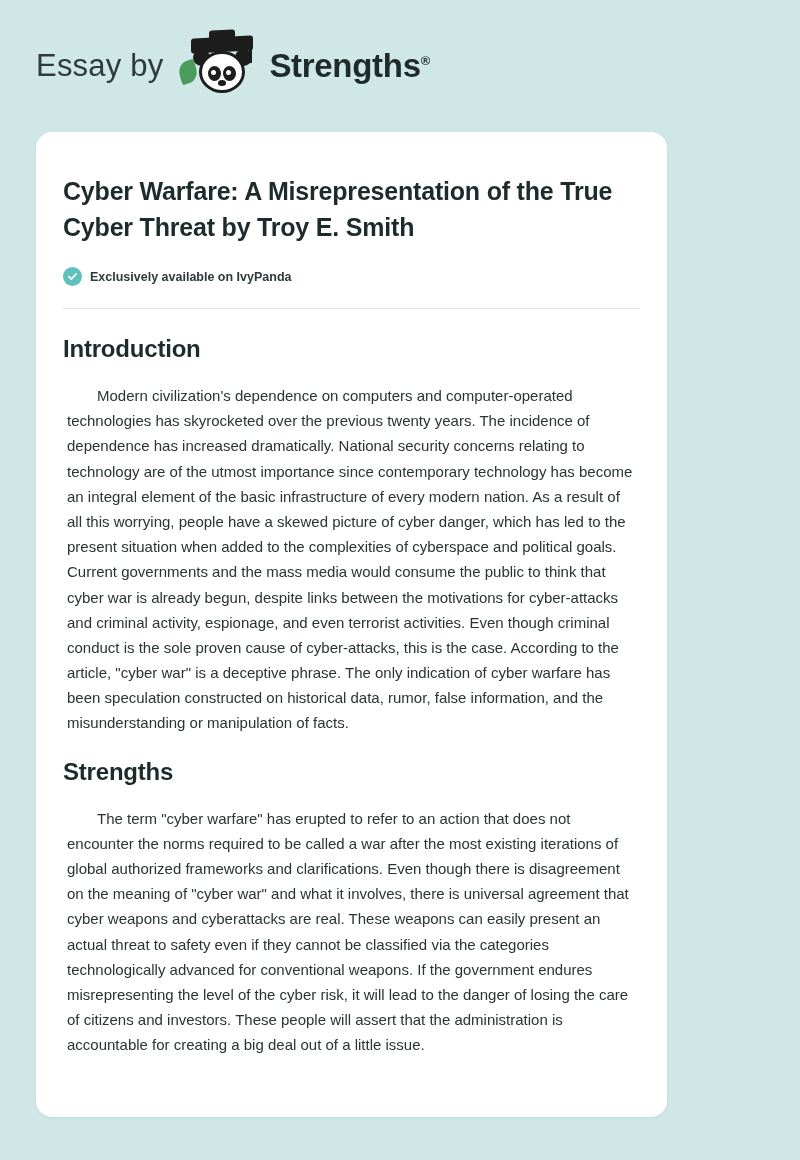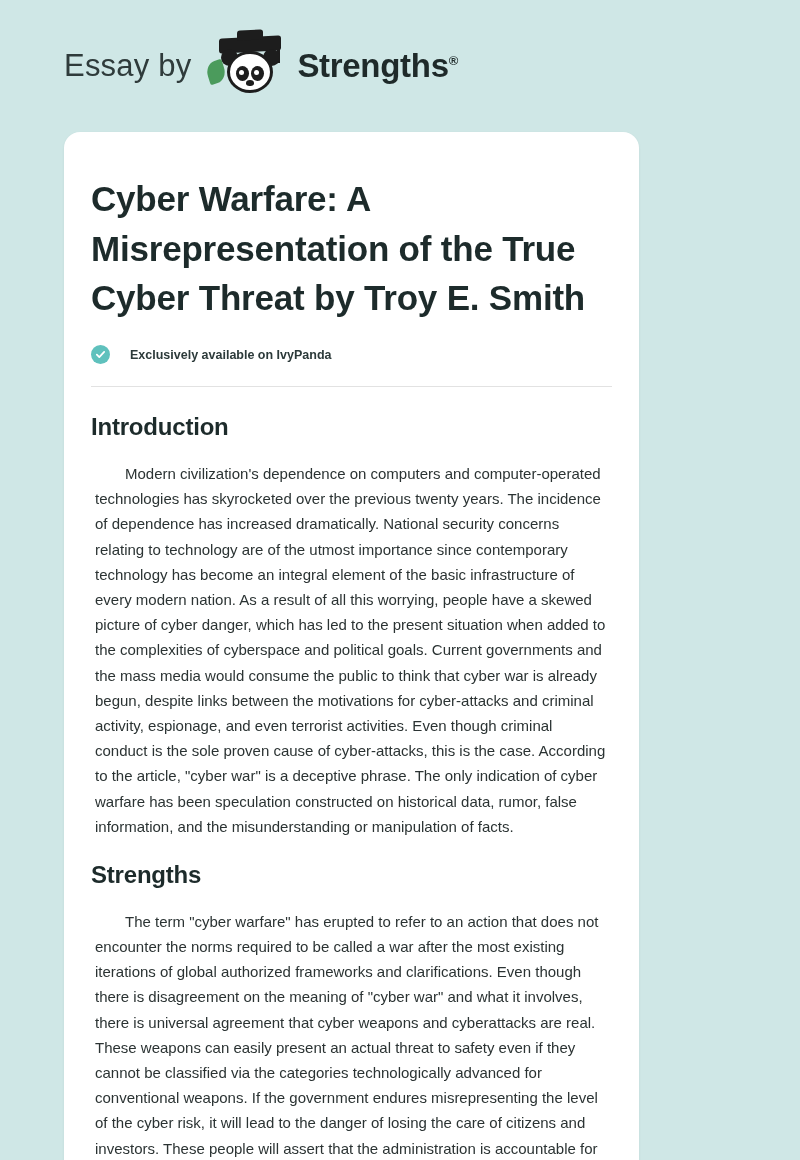--- a/index.html
+++ b/index.html
@@ -12,21 +12,21 @@
     height: 1160px;
     background: #cfe7e6;
     font-family: "Liberation Sans", sans-serif;
     overflow: hidden;
   }
 
   .page {
     width: 703px;
     height: 1160px;
     position: relative;
-    padding: 0 64px;
+    padding: 0 36px;
   }
 
   
   .brand-bar {
     display: flex;
     align-items: center;
     height: 132px;
     padding-left: 0px;
   }
   .brand-essay {
@@ -149,31 +149,31 @@
 
   
   .card {
     background: #ffffff;
     border-radius: 16px;
     padding: 42px 27px 46px 27px;
     box-shadow: 0 1px 3px rgba(0,0,0,.06);
     min-height: 985px;
   }
   .doc-title {
-    font-size: 35px;
+    font-size: 25px;
     line-height: 1.42;
     font-weight: bold;
     color: #1d2b2b;
     margin: 0 0 22px 0;
     letter-spacing: -.2px;
   }
   .exclusive {
     display: flex;
     align-items: center;
-    gap: 20px;
+    gap: 8px;
     margin-bottom: 22px;
   }
   .check-badge {
     width: 19px;
     height: 19px;
     border-radius: 50%;
     background: #5fc1bd;
     display: inline-flex;
     align-items: center;
     justify-content: center;

